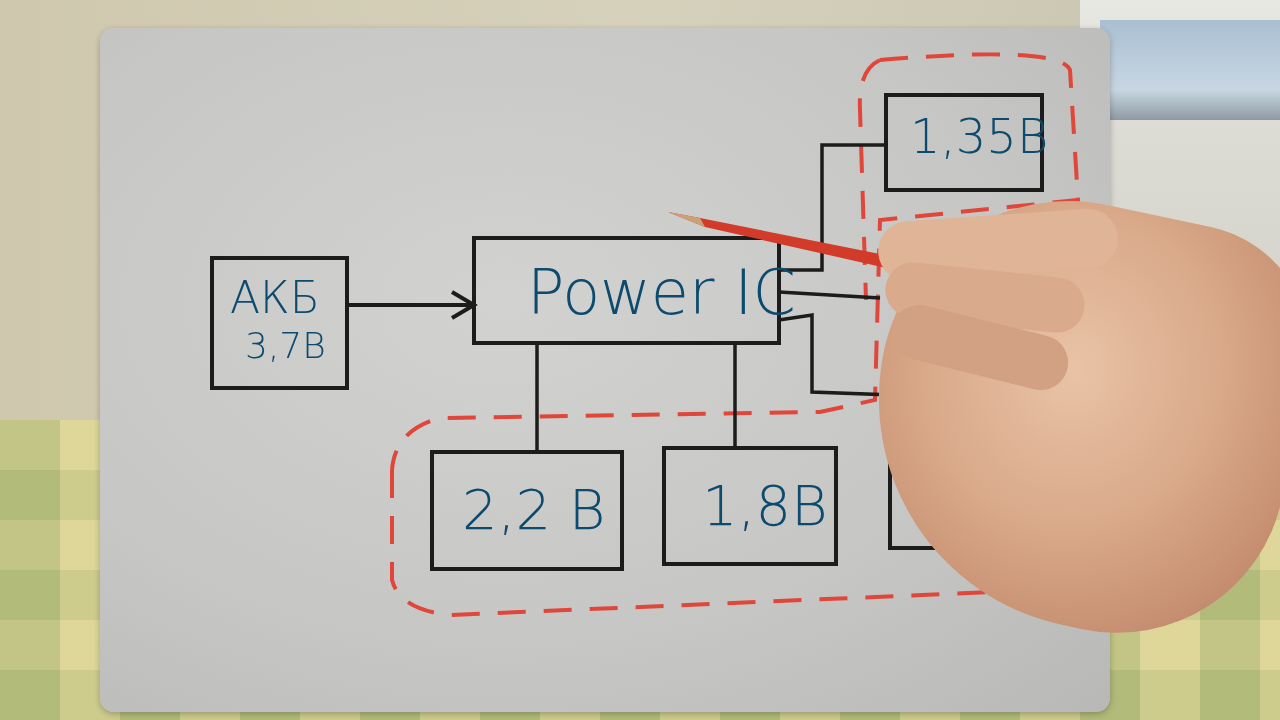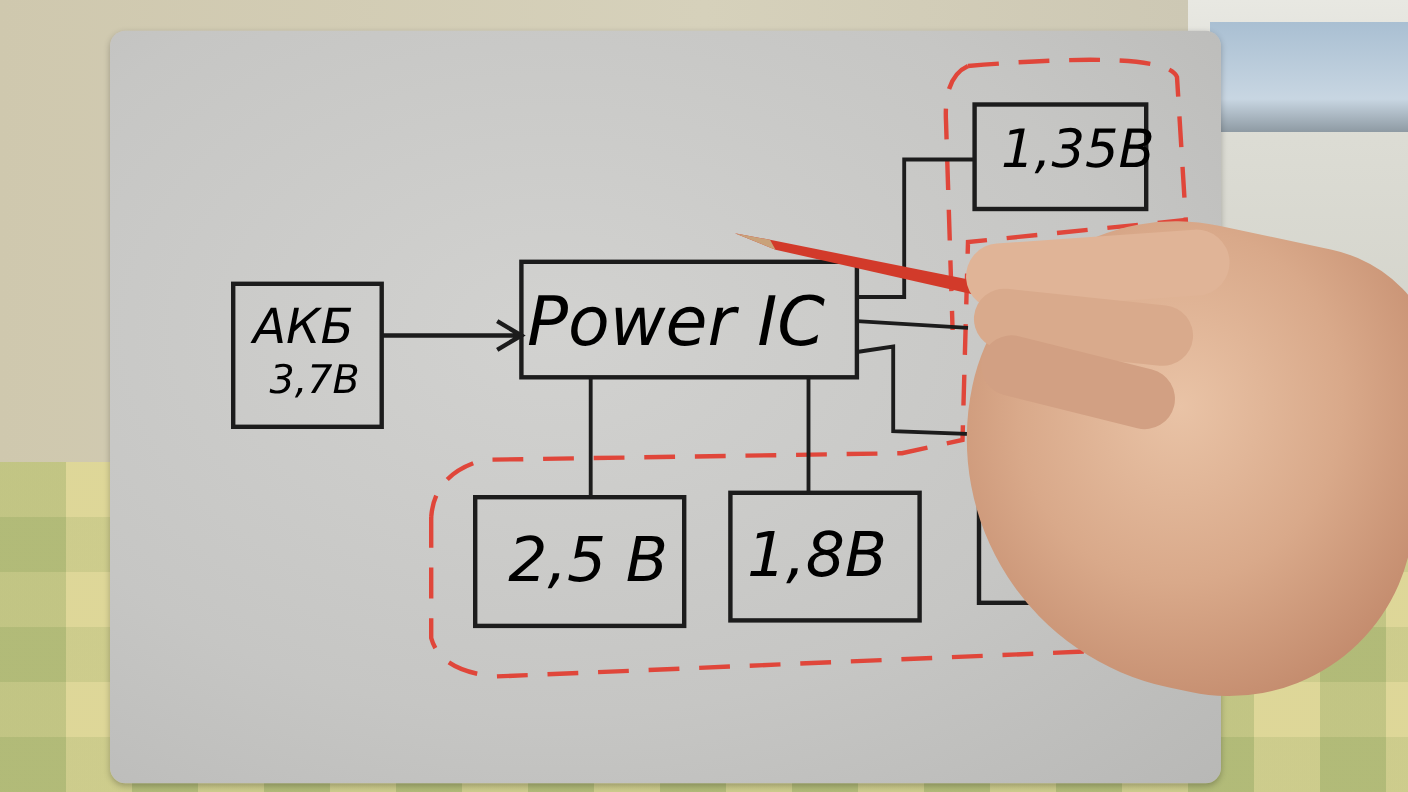--- a/index.html
+++ b/index.html
@@ -33,23 +33,23 @@
     .hand {
       position: absolute; left: 875px; top: 205px; width: 420px; height: 420px;
       background: radial-gradient(ellipse at 45% 40%, #e9c3a6 0%, #d9a98a 45%, #c48c6e 80%, rgba(196,140,110,0) 100%);
       border-radius: 45% 30% 40% 55%;
       transform: rotate(12deg);
     }
     .finger {
       position: absolute; background: #e0b497; border-radius: 40px;
     }
     .lbl {
-      position: absolute; color: #000000;
+      position: absolute; color: #0c4a6e;
       font-family: "DejaVu Sans", sans-serif; font-weight: 300;
-      white-space: nowrap; line-height: 1; font-style: italic;
+      white-space: nowrap; line-height: 1;
     }
   </style>
 </head>
 <body>
 
 <div class="wall-right"></div>
 <div class="window"></div>
 <div class="table"></div>
 <div class="board"></div>
 
@@ -72,22 +72,22 @@
   <path d="M779 320 L812 315 L812 392 L920 396 L920 442" fill="none" stroke="#1c1c1c" stroke-width="3.5"></path>
   <path d="M537 343 L537 452" fill="none" stroke="#1c1c1c" stroke-width="3.5"></path>
   <path d="M735 343 L735 448" fill="none" stroke="#1c1c1c" stroke-width="3.5"></path>
 
   <path d="M668 212 L700 218 L900 258 L895 270 L705 227 Z" fill="#d23a2a"></path>
   <path d="M668 212 L700 218 L705 227 Z" fill="#c9a27a"></path>
 </svg>
 
 <div class="lbl" style="left:230px;top:276px;font-size:44px;">АКБ</div>
 <div class="lbl" style="left:245px;top:328px;font-size:36px;">3,7В</div>
-<div class="lbl" style="left:479px;top:262px;font-size:62px;">Power IC</div>
+<div class="lbl" style="left:527px;top:262px;font-size:62px;">Power IC</div>
 <div class="lbl" style="left:910px;top:112px;font-size:48px;">1,35В</div>
-<div class="lbl" style="left:462px;top:482px;font-size:56px;">2,5 В</div>
-<div class="lbl" style="left:679px;top:478px;font-size:56px;">1,8В</div>
+<div class="lbl" style="left:462px;top:482px;font-size:56px;">2,2 В</div>
+<div class="lbl" style="left:702px;top:478px;font-size:56px;">1,8В</div>
 <div class="lbl" style="left:930px;top:470px;font-size:52px;">2,8 В</div>
 
 <div class="hand"></div>
 <div class="finger" style="left:878px;top:215px;width:240px;height:60px;transform:rotate(-4deg);"></div>
 <div class="finger" style="left:885px;top:270px;width:200px;height:55px;transform:rotate(6deg);background:#d9aa8c;"></div>
 <div class="finger" style="left:890px;top:320px;width:180px;height:55px;transform:rotate(14deg);background:#d2a083;"></div>
 
 </body></html>

